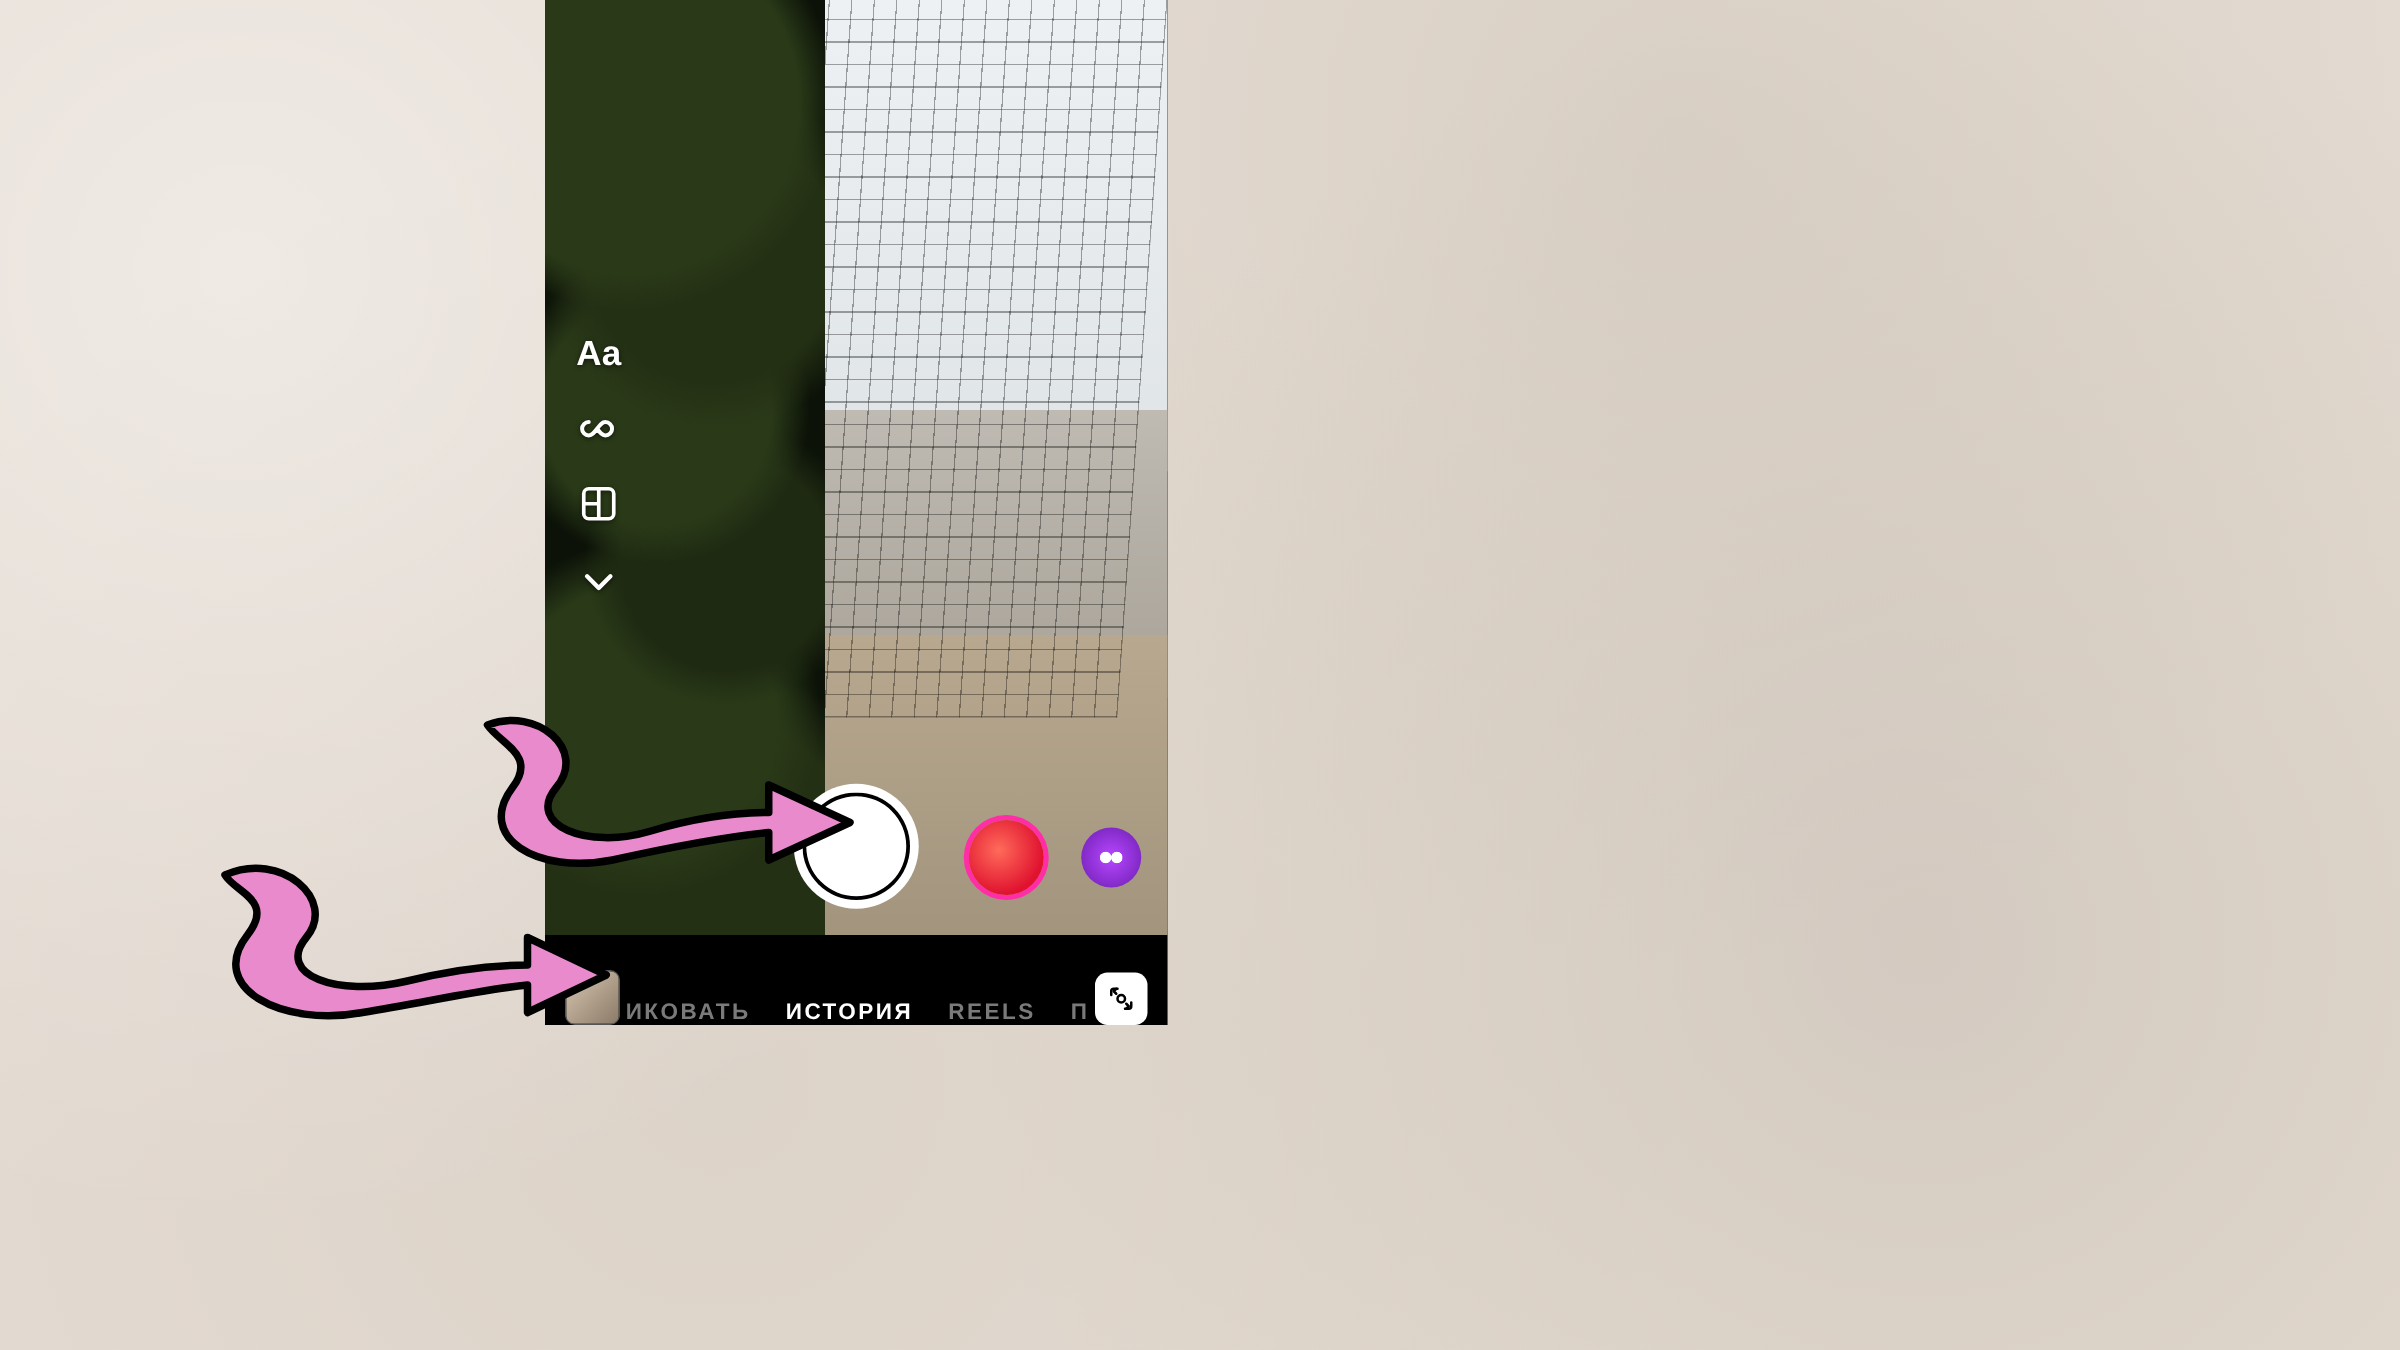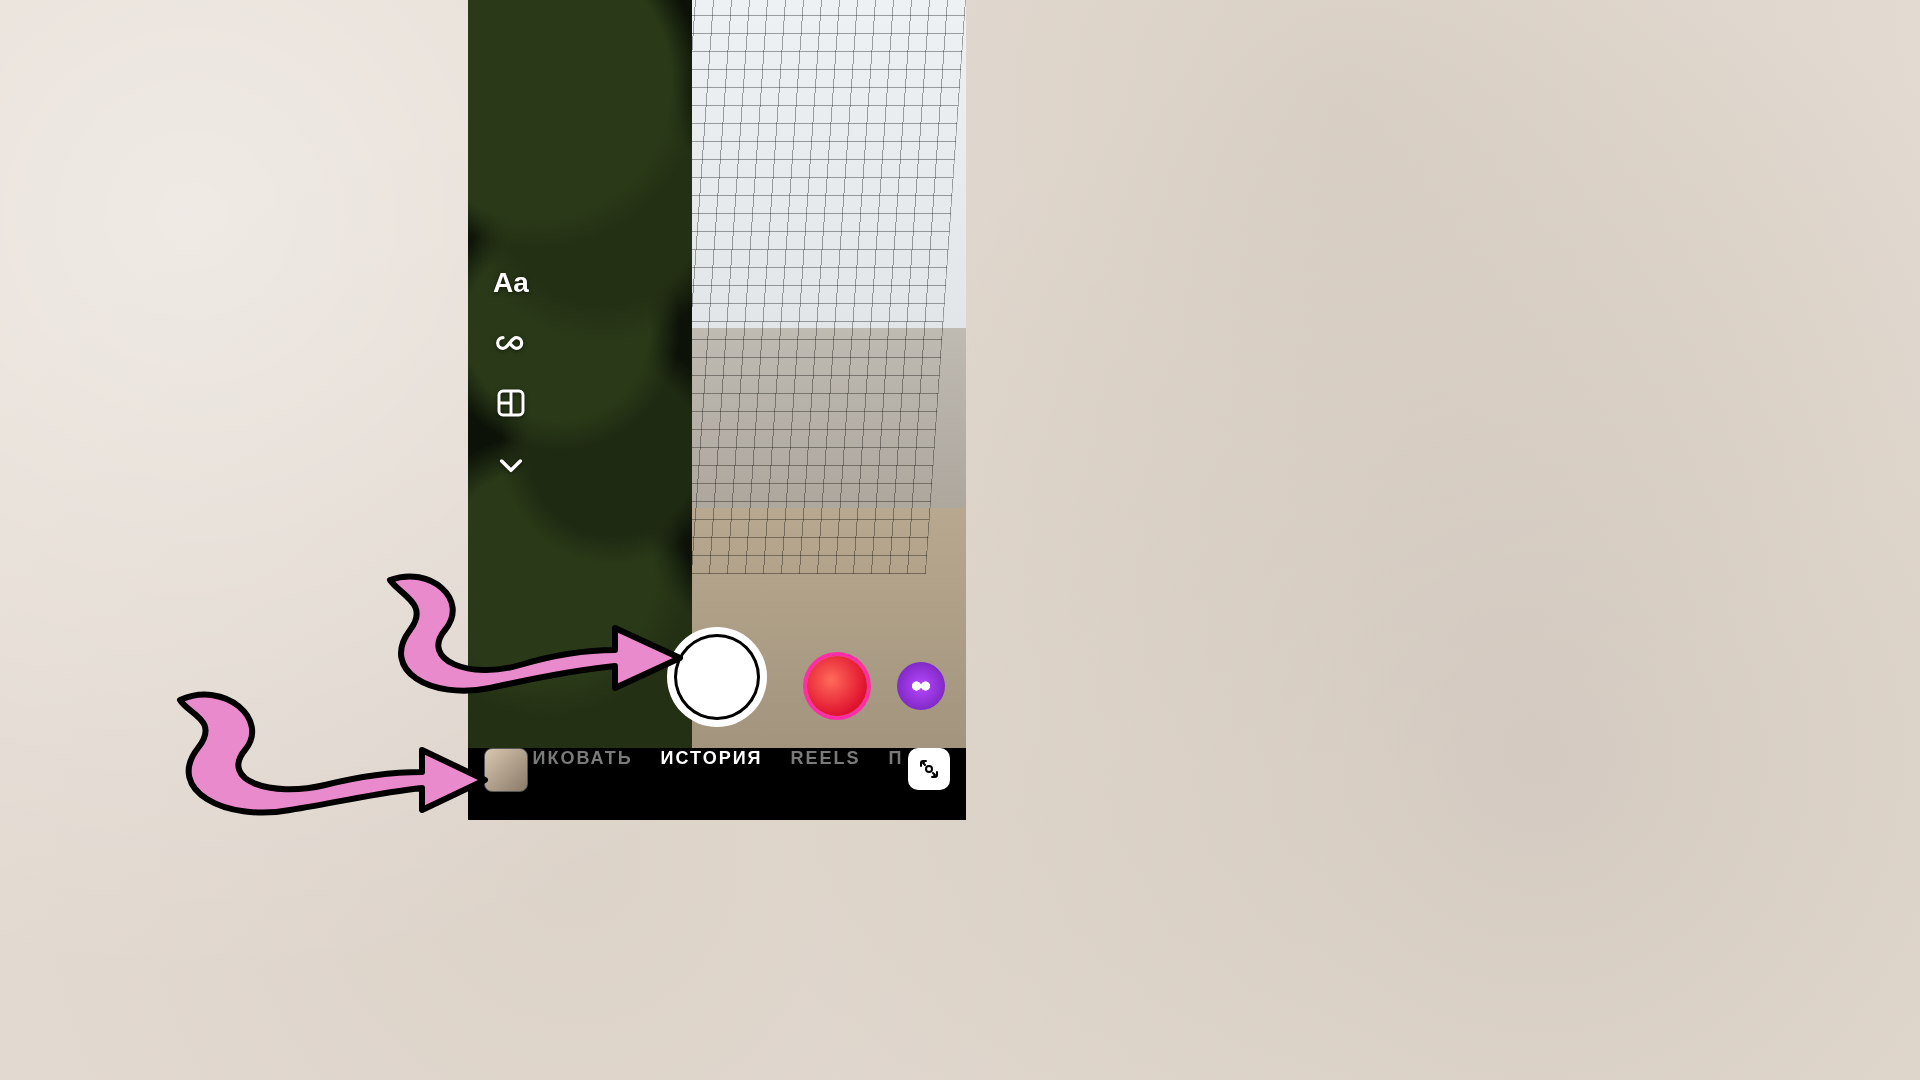--- a/index.html
+++ b/index.html
@@ -2,21 +2,21 @@
 <html><head>
 <meta charset="utf-8">
 <style>
 html,body{margin:0;padding:0;width:1920px;height:1080px;overflow:hidden;font-family:-apple-system,Helvetica,Arial,sans-serif}
 .bg{position:absolute;inset:0;background:#e2d9d0;background-image:
  radial-gradient(circle at 10% 20%,rgba(255,255,255,.4),transparent 40%),
  radial-gradient(circle at 80% 70%,rgba(180,170,160,.35),transparent 45%),
  radial-gradient(circle at 30% 80%,rgba(200,190,180,.3),transparent 50%),
  radial-gradient(circle at 70% 10%,rgba(190,180,170,.3),transparent 40%);
  filter:contrast(1.02)}
-.phone{position:absolute;left:468px;top:0;width:498px;height:820px;background:#000000;overflow:hidden}
+.phone{position:absolute;left:436px;top:0;width:498px;height:820px;background:#000000;overflow:hidden}
 .viewfinder{position:absolute;inset:0;background:linear-gradient(100deg,#0e120a 0 38%,#5a6a4c 38% 44%,#9aa28c 44% 100%)}
 .sky{position:absolute;left:42%;top:0;right:0;height:46%;background:linear-gradient(#eef1f3,#dfe4e7)}
 .wall{position:absolute;left:42%;right:0;top:40%;height:28%;background:linear-gradient(#bfbab2,#a8a298)}
 .ground{position:absolute;left:42%;right:0;top:62%;bottom:0;background:linear-gradient(#b8a88f,#9c8e78)}
 .fol{position:absolute;left:0;top:0;width:45%;height:100%;background:
  radial-gradient(circle at 30% 10%,#2a3a18 18%,transparent 22%),
  radial-gradient(circle at 60% 25%,#243014 16%,transparent 22%),
  radial-gradient(circle at 40% 40%,#2a3a18 18%,transparent 24%),
  radial-gradient(circle at 65% 55%,#1f2a12 18%,transparent 24%),
  radial-gradient(circle at 35% 70%,#2a3a18 18%,transparent 24%),
@@ -27,21 +27,21 @@
  repeating-linear-gradient(90deg,rgba(0,0,0,.35) 0 1px,transparent 1px 18px);
  transform:skewX(-4deg);transform-origin:top left}
 .ltool{position:absolute;left:20px;display:flex;align-items:center;justify-content:center;width:46px;height:46px;color:#fff;filter:drop-shadow(0 1px 2px rgba(0,0,0,.6))}
 .ltool svg{width:32px;height:32px}
 .txtAa{font-weight:700;font-size:28px;color:#fff}
 .shutter{position:absolute;left:50%;transform:translateX(-50%);bottom:100px;width:86px;height:86px;border-radius:50%;background:#fff;box-shadow:0 0 0 3px #000 inset,0 0 0 7px #fff}
 .eff{position:absolute;bottom:104px;width:60px;height:60px;border-radius:50%}
 .eff1{left:calc(50% + 90px);background:radial-gradient(circle at 40% 40%,#ff6b5a,#e0122f 70%);box-shadow:0 0 0 4px #ff2ea6}
 .eff2{left:calc(50% + 180px);width:48px;height:48px;bottom:110px;background:radial-gradient(circle,#b847ff,#6a1db0);display:flex;align-items:center;justify-content:center}
 .eff2::before{content:"";width:18px;height:10px;background:radial-gradient(circle at 25% 50%,#fff 30%,transparent 34%),radial-gradient(circle at 75% 50%,#fff 30%,transparent 34%)}
-.bbar{position:absolute;left:0;right:0;bottom:0;height:72px;background:#000;display:flex;align-items:flex-start}
+.bbar{position:absolute;left:0;right:0;bottom:0;height:72px;background:#000;display:flex;align-items:flex-end}
 .thumb{width:42px;height:42px;border-radius:8px;margin-left:16px;background:linear-gradient(135deg,#d9c7b0,#8a7a68);border:1px solid #555}
 .modes{flex:1;display:flex;align-items:center;justify-content:center;gap:28px;font-size:18px;letter-spacing:2px;font-weight:600;color:#7a7a7a;overflow:hidden}
 .modes span{white-space:nowrap}
 .modes .act{color:#fff}
 .flip{width:42px;height:42px;border-radius:10px;background:#fff;margin-right:16px;display:flex;align-items:center;justify-content:center}
 .flip svg{width:24px;height:24px}
 .arrw{position:absolute;pointer-events:none}
 .arrw path{fill:#e88acb;stroke:#000;stroke-width:6;stroke-linejoin:round}
 </style>
 </head>

